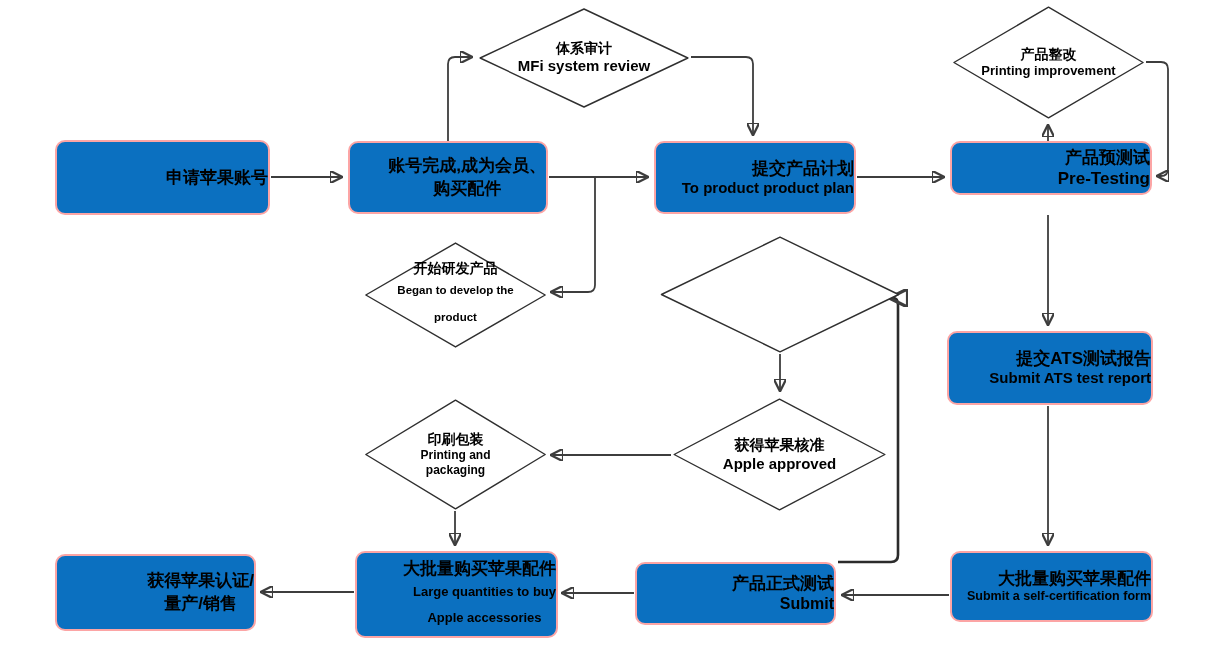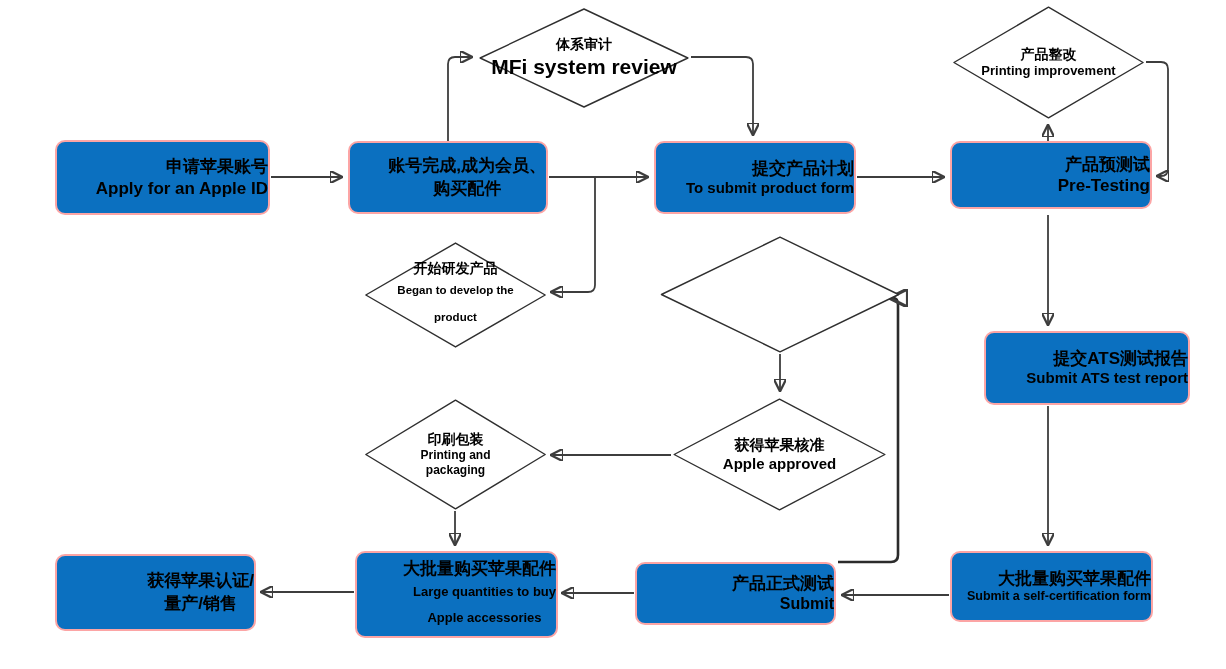--- a/index.html
+++ b/index.html
@@ -31,21 +31,21 @@
   .box.buy .en { font-size:13px; line-height:2.0; }
   .box.two-cn .cn { line-height:1.3; }
   
   .diamond .cn { font-size:14px; }
   .diamond .en { font-size:13px; }
   .diamond.dev .en { font-size:11.5px; line-height:2.3; }
   .diamond.pack .cn { font-size:15px; }
   .diamond.pack .en { font-size:14px; }
   .diamond.appr .cn { font-size:15px; }
   .diamond.appr .en { font-size:15px; }
-  .diamond.mfi .en { font-size:21px; }
+  .diamond.mfi .en { font-size:15px; }
   .diamond.print .en { font-size:12px; }
   svg.wires { position:absolute; left:0; top:0; width:1226px; height:669px; pointer-events:none; }
   svg.wires path { fill:none; stroke:#3d3d3d; stroke-width:1.8; }
   svg.wires path.thick { stroke-width:2.6; stroke:#2b2b2b; }
 </style>
 </head>
 <body>
 
 <div class="canvas">
 
@@ -69,39 +69,38 @@
     <path d="M455 511 V543" marker-end="url(#arr)"></path>
     <path d="M1048 215 V323" marker-end="url(#arr)"></path>
     <path d="M1048 406 V543" marker-end="url(#arr)"></path>
     <path d="M949 595 H844" marker-end="url(#arr)"></path>
     <path d="M634 593 H564" marker-end="url(#arr)"></path>
     <path d="M354 592 H263" marker-end="url(#arr)"></path>
   </svg>
 
   <div class="node box big-en" style="left:55px;top:140px;width:215px;height:75px;">
     <div class="cn">申请苹果账号</div>
-    <div class="en">Apply for an Apple ID</div>
   </div>
 
   <div class="node box two-cn" style="left:348px;top:141px;width:200px;height:73px;">
     <div class="cn">账号完成,成为会员、
 购买配件</div>
   </div>
 
   <div class="node box" style="left:654px;top:141px;width:202px;height:73px;">
     <div class="cn">提交产品计划</div>
-    <div class="en">To submit product form</div>
+    <div class="en">To product product plan</div>
   </div>
 
-  <div class="node box big-en" style="left:950px;top:141px;width:202px;height:68px;">
+  <div class="node box big-en" style="left:950px;top:141px;width:202px;height:54px;">
     <div class="cn">产品预测试</div>
     <div class="en">Pre-Testing</div>
   </div>
 
-  <div class="node box" style="left:947px;top:331px;width:206px;height:74px;margin-left:37px;">
+  <div class="node box" style="left:947px;top:331px;width:206px;height:74px;">
     <div class="cn">提交ATS测试报告</div>
     <div class="en">Submit ATS test report</div>
   </div>
 
   <div class="node box small-en" style="left:950px;top:551px;width:203px;height:71px;">
     <div class="cn">大批量购买苹果配件</div>
     <div class="en">Submit a self-certification form</div>
   </div>
 
   <div class="node box mid-en" style="left:635px;top:562px;width:201px;height:63px;">

